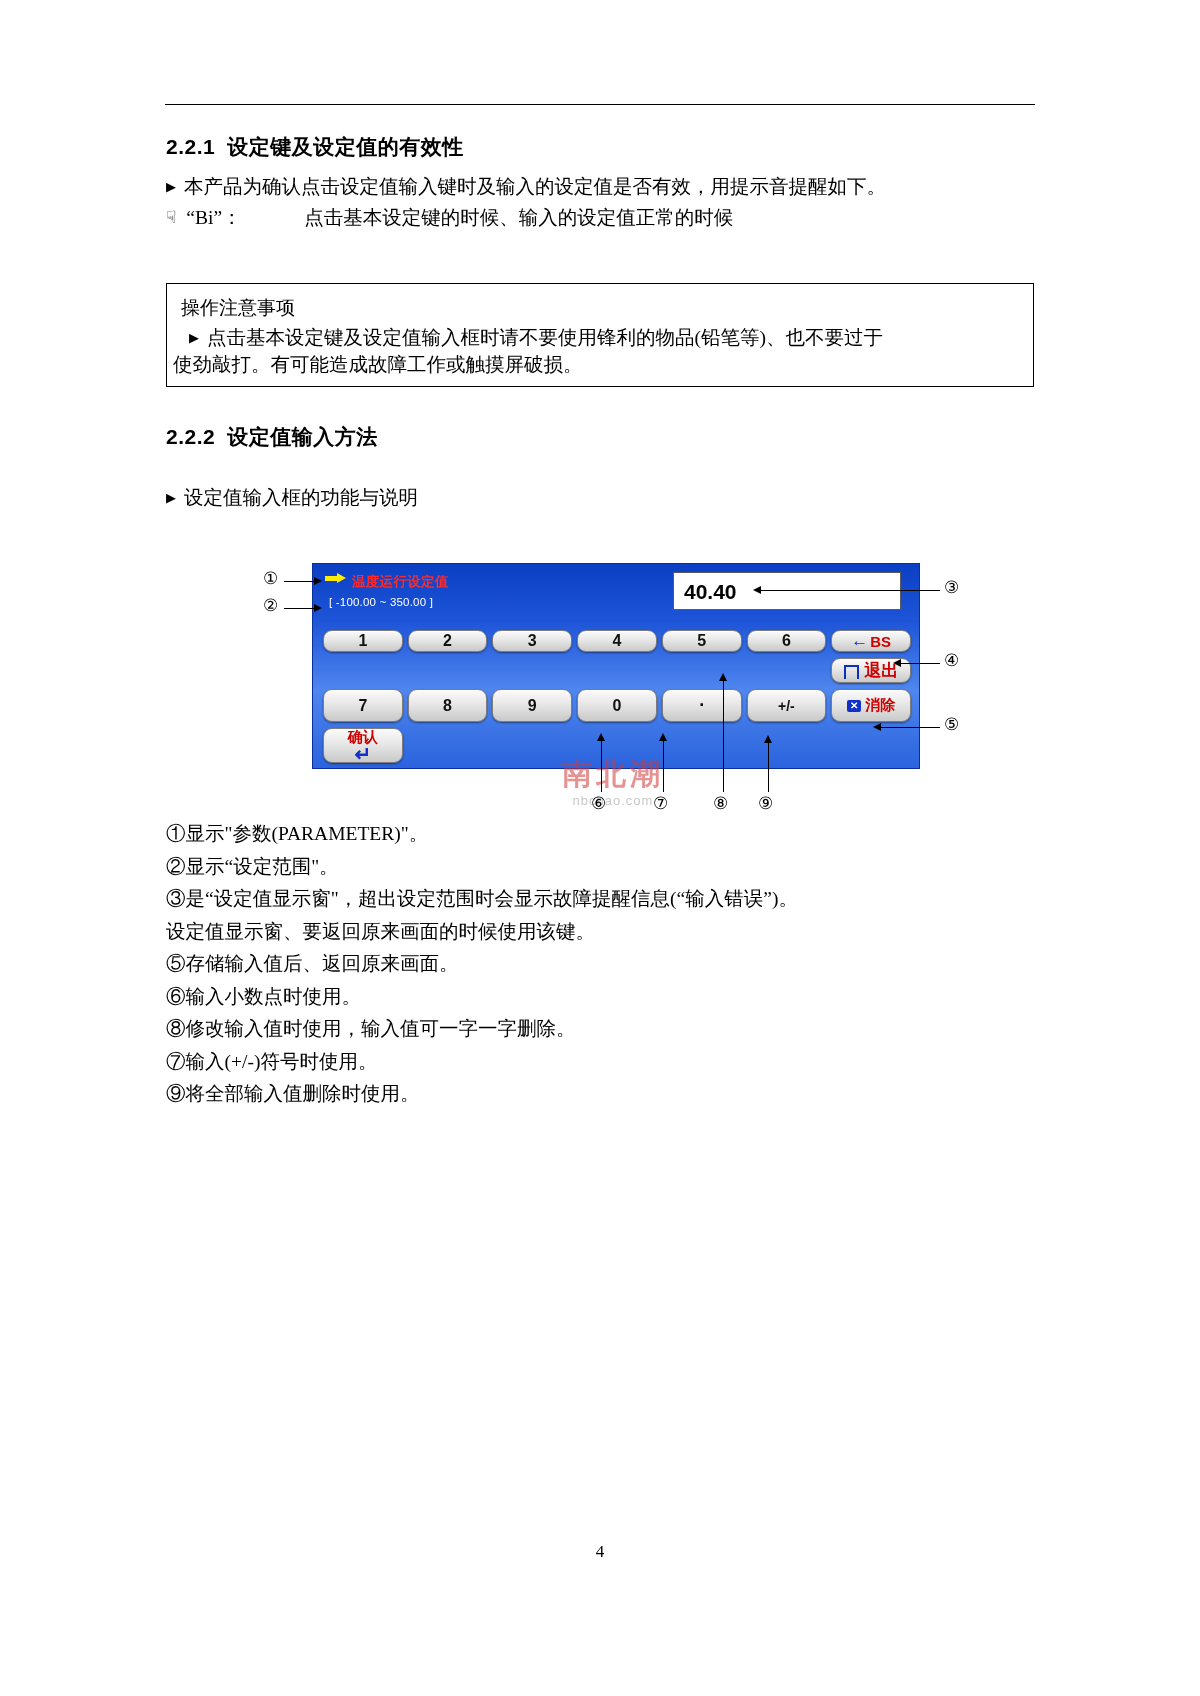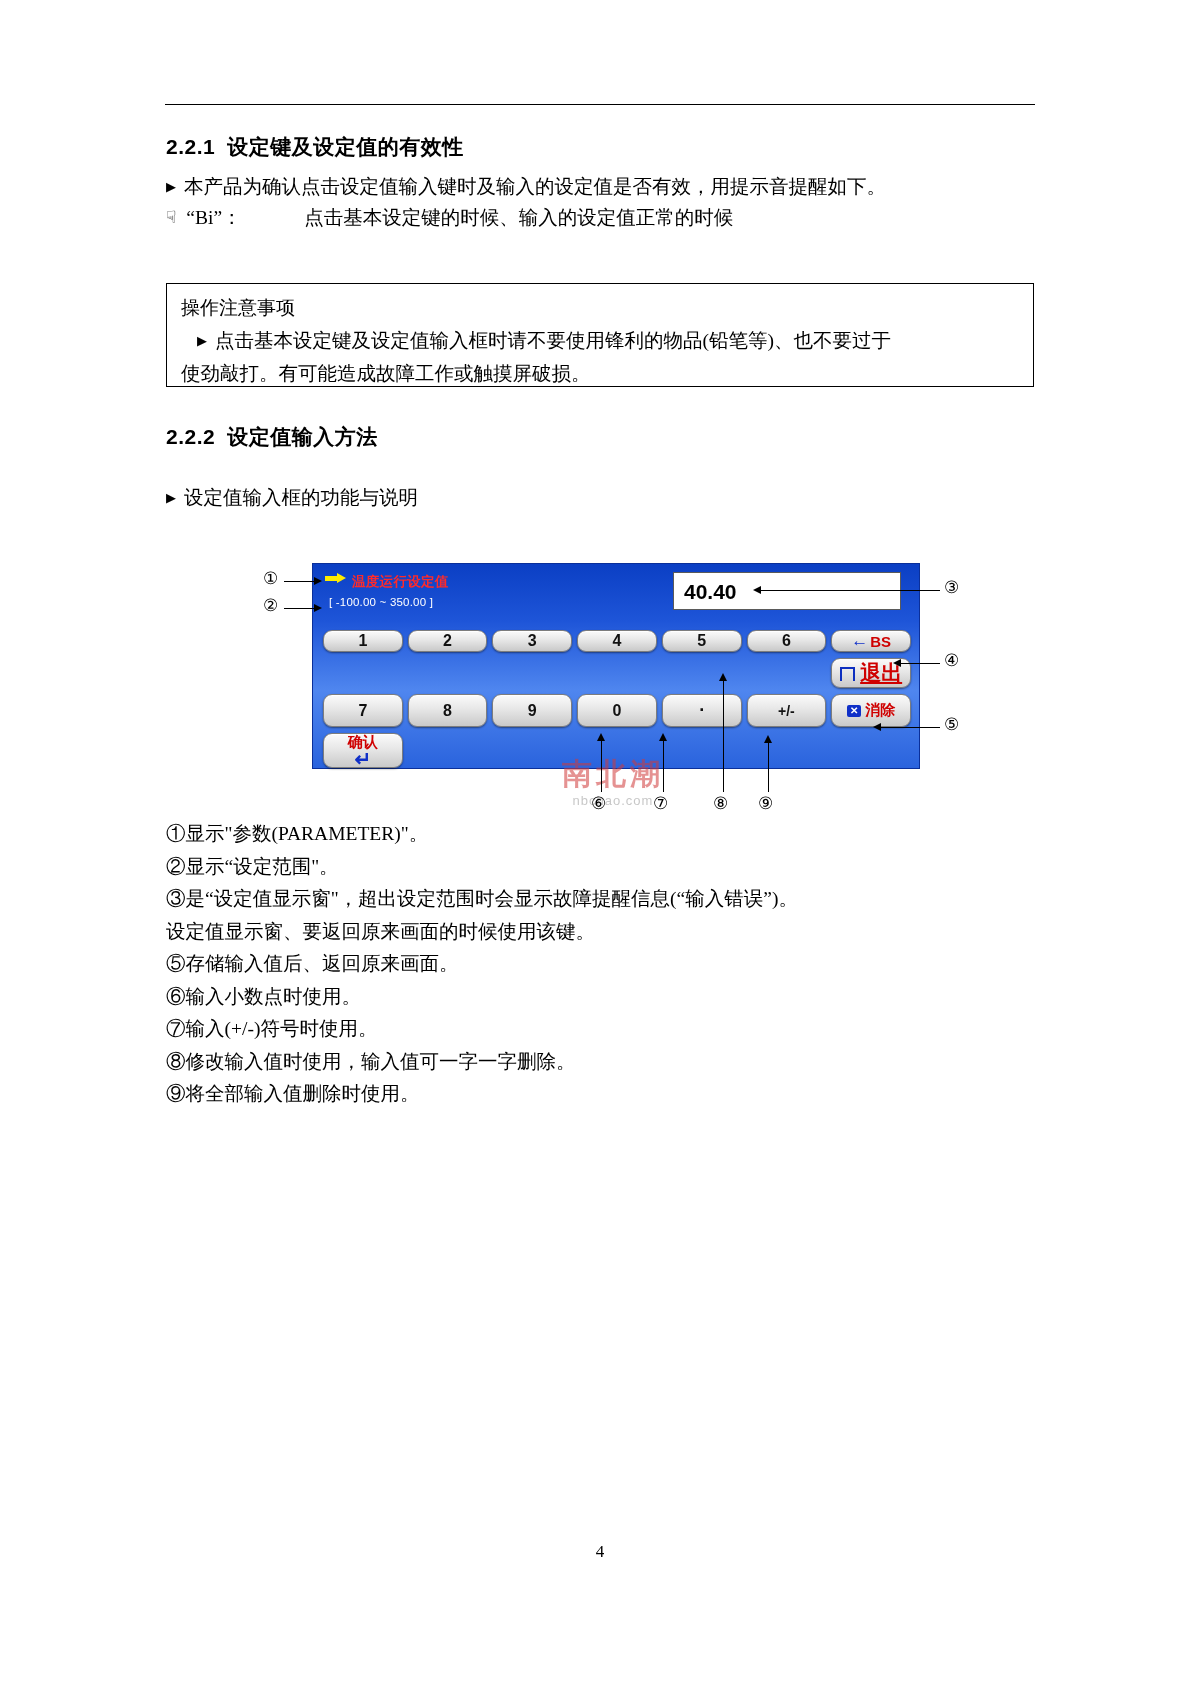--- a/index.html
+++ b/index.html
@@ -81,25 +81,25 @@
   .note-title {
     position: absolute;
     left: 14px;
     top: 11px;
     font-size: 19px;
     font-weight: normal;
     text-align: center;
   }
   .note-body {
     position: absolute;
-    left: 14px;
+    left: 6px;
     top: 41px;
     width: 838px;
     font-size: 19.5px;
-    line-height: 31px;
+    line-height: 25px;
   }
   .note-body .tri { margin-left: 16px; }
 
   
   #lead222 {
     position: absolute;
     left: 166px;
     top: 483px;
     font-size: 19.5px;
   }
@@ -224,21 +224,21 @@
   .key-exit .flag {
     display: inline-block;
     width: 11px; height: 12px;
     border: 2px solid #0d2fc0;
     border-top: 2px solid #0d2fc0;
     border-bottom: none;
     margin-right: 5px;
     position: relative;
     top: 1px;
   }
-  .key-exit .txt { color: #cf0000; font-size: 21px; text-decoration: underline; }
+  .key-exit .txt { color: #cf0000; font-size: 17px; }
   .key-clear .xbox {
     display: inline-block;
     width: 14px; height: 12px;
     background: #1030c8;
     color: #fff;
     font-size: 10px;
     line-height: 12px;
     text-align: center;
     border-radius: 2px;
     margin-right: 4px;
@@ -456,19 +456,19 @@
   <div class="lead-line" style="left:768px; top:742px; width:1.4px; height:50px;"></div>
   <div class="arrow-u" style="left:764px; top:735px;"></div>
 
   <div class="explain">
     <div>①显示"参数(PARAMETER)"。</div>
     <div>②显示“设定范围"。</div>
     <div>③是“设定值显示窗"，超出设定范围时会显示故障提醒信息(“输入错误”)。</div>
     <div>设定值显示窗、要返回原来画面的时候使用该键。</div>
     <div>⑤存储输入值后、返回原来画面。</div>
     <div>⑥输入小数点时使用。</div>
+    <div>⑧修改输入值时使用，输入值可一字一字删除。</div>
     <div>⑦输入(+/-)符号时使用。</div>
-    <div>⑧修改输入值时使用，输入值可一字一字删除。</div>
     <div>⑨将全部输入值删除时使用。</div>
   </div>
 
   <div class="page-num">4</div>
 </div>
 
 </body></html>

